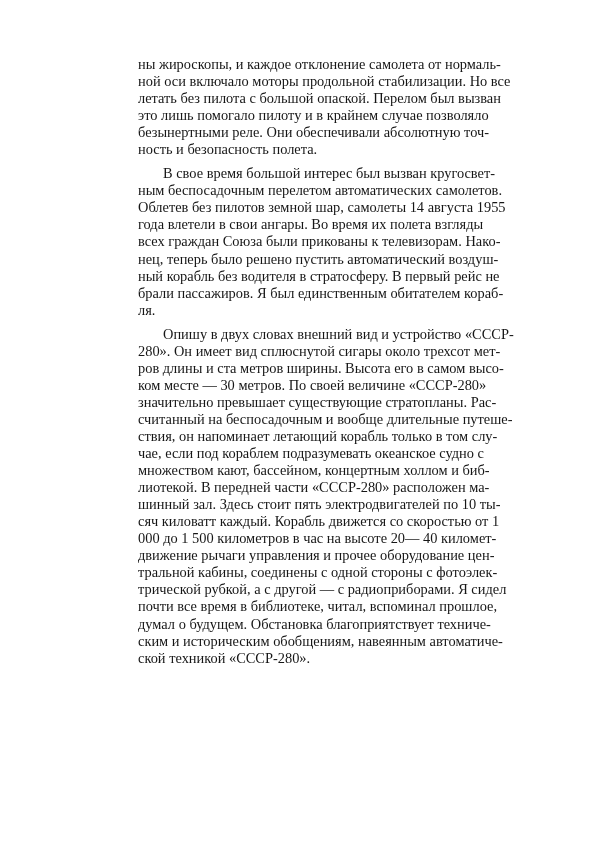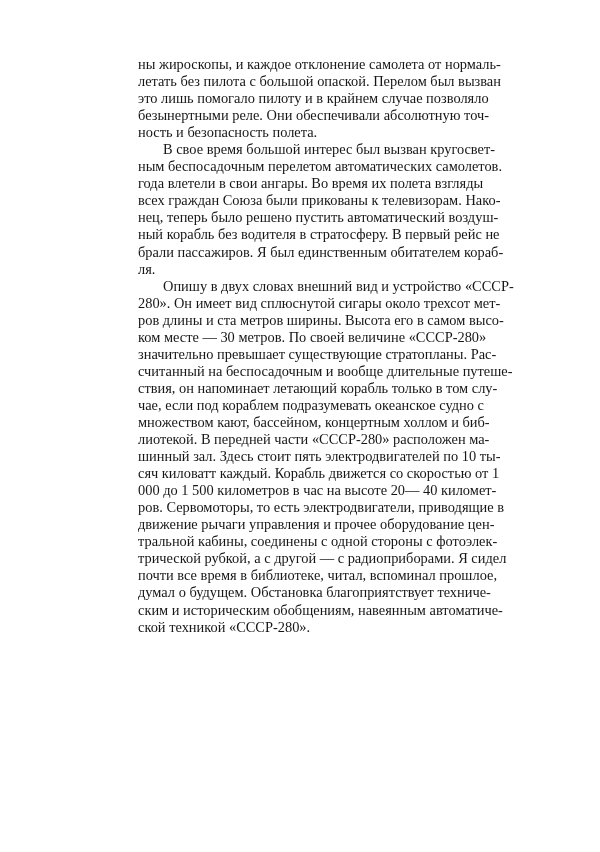--- a/index.html
+++ b/index.html
@@ -46,38 +46,40 @@
   }
   .line.last {
     text-align: right;
     text-align-last: left;
   }
   .line.indent {
     text-indent: 25px;
   }
 
   .para + .para {
-    margin-top: 0;
+    margin-top: 7px;
   }
 </style>
 </head>
 <body>
 
 <div class="page">
   <div class="text-column" id="column">
       <p class="para">
         <span class="line">ны жироскопы, и каждое отклонение самолета от нормаль-</span>
+        <span class="line">ной оси включало моторы продольной стабилизации. Но все</span>
         <span class="line">летать без пилота с большой опаской. Перелом был вызван</span>
         <span class="line">это лишь помогало пилоту и в крайнем случае позволяло</span>
         <span class="line">безынертными реле. Они обеспечивали абсолютную точ-</span>
         <span class="line last">ность и безопасность полета.</span>
       </p>
       <p class="para">
         <span class="line indent">В свое время большой интерес был вызван кругосвет-</span>
         <span class="line">ным беспосадочным перелетом автоматических самолетов.</span>
+        <span class="line">Облетев без пилотов земной шар, самолеты 14 августа 1955</span>
         <span class="line">года влетели в свои ангары. Во время их полета взгляды</span>
         <span class="line">всех граждан Союза были прикованы к телевизорам. Нако-</span>
         <span class="line">нец, теперь было решено пустить автоматический воздуш-</span>
         <span class="line">ный корабль без водителя в стратосферу. В первый рейс не</span>
         <span class="line">брали пассажиров. Я был единственным обитателем кораб-</span>
         <span class="line last">ля.</span>
       </p>
       <p class="para">
         <span class="line indent">Опишу в двух словах внешний вид и устройство «СССР-</span>
         <span class="line">280». Он имеет вид сплюснутой сигары около трехсот мет-</span>
@@ -85,21 +87,20 @@
         <span class="line">ком месте — 30 метров. По своей величине «СССР-280»</span>
         <span class="line">значительно превышает существующие стратопланы. Рас-</span>
         <span class="line">считанный на беспосадочным и вообще длительные путеше-</span>
         <span class="line">ствия, он напоминает летающий корабль только в том слу-</span>
         <span class="line">чае, если под кораблем подразумевать океанское судно с</span>
         <span class="line">множеством кают, бассейном, концертным холлом и биб-</span>
         <span class="line">лиотекой. В передней части «СССР-280» расположен ма-</span>
         <span class="line">шинный зал. Здесь стоит пять электродвигателей по 10 ты-</span>
         <span class="line">сяч киловатт каждый. Корабль движется со скоростью от 1</span>
         <span class="line">000 до 1 500 километров в час на высоте 20— 40 километ-</span>
-        <span class="line">ров. Сервомоторы, то есть электродвигатели, приводящие в</span>
         <span class="line">движение рычаги управления и прочее оборудование цен-</span>
         <span class="line">тральной кабины, соединены с одной стороны с фотоэлек-</span>
         <span class="line">трической рубкой, а с другой — с радиоприборами. Я сидел</span>
         <span class="line">почти все время в библиотеке, читал, вспоминал прошлое,</span>
         <span class="line">думал о будущем. Обстановка благоприятствует техниче-</span>
         <span class="line">ским и историческим обобщениям, навеянным автоматиче-</span>
         <span class="line last">ской техникой «СССР-280».</span>
       </p>
     </div>
 </div>

